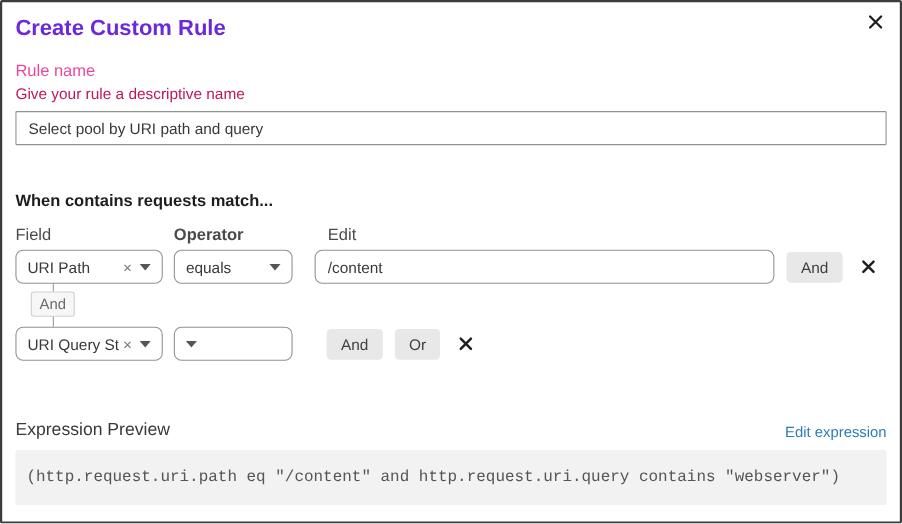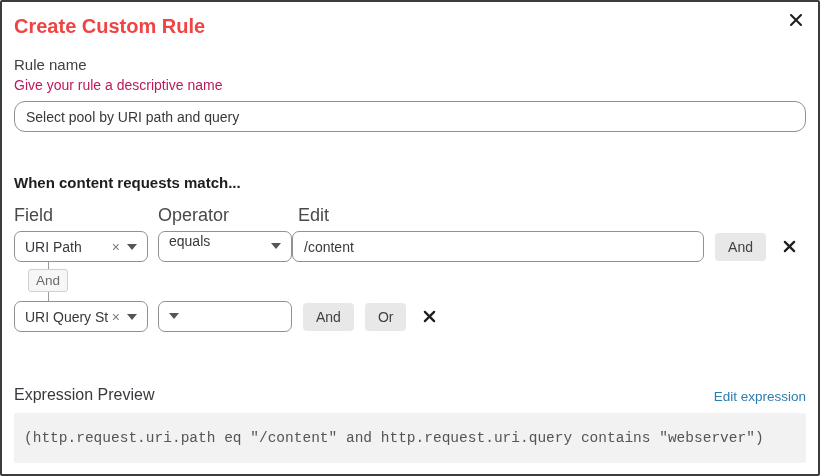--- a/index.html
+++ b/index.html
@@ -9,58 +9,58 @@
   .dialog {
     position:relative;
     width:820px; height:476px;
     background:#fff;
     border:2px solid #3c3c3c;
     border-radius:2px;
     padding:10px 12px;
     overflow:hidden;
   }
 
-  .dialog-title { font-size:20px; font-weight:700; color:#ef4444; line-height:28px; }
+  .dialog-title { font-size:20px; font-weight:700; color:#6d28d9; line-height:28px; }
 
   .close-btn {
     position:absolute; top:9px; right:13px;
     width:18px; height:18px;
     display:flex; align-items:center; justify-content:center;
     cursor:pointer; background:none; border:none;
   }
 
-  .rule-label { margin-top:16px; font-size:15px; color:#404040; }
+  .rule-label { margin-top:16px; font-size:15px; color:#ec4899; }
   .rule-help  { margin-top:4px; font-size:14px; color:#be185d; }
 
   .text-input {
     display:block; width:100%; height:31px;
     margin-top:8px;
-    border:1px solid #919191; border-radius:11px;
+    border:1px solid #919191; border-radius:1px;
     padding:0 11px;
     font-family:"Liberation Sans", sans-serif;
     font-size:14px; color:#36393d;
     background:#fff; outline:none;
   }
 
   .match-heading { margin-top:42px; font-size:15px; font-weight:700; color:#1d1d1d; }
 
-  .col-labels { display:flex; margin-top:14px; font-size:18px; color:#4a4a4a; }
+  .col-labels { display:flex; margin-top:14px; font-size:15px; color:#4a4a4a; }
   .col-labels .lbl-field    { width:144px; }
-  .col-labels .lbl-operator { width:140px; }
+  .col-labels .lbl-operator { width:140px;font-weight:bold; }
   .col-labels .lbl-value    { flex:1; }
 
   .cond-row { display:flex; align-items:center; margin-top:5px; height:31px; }
 
   .select {
     height:31px; border:1px solid #919191; border-radius:7px;
     background:#fff; display:flex; align-items:center;
-    padding:12px 10px; font-size:14px; color:#36393d; cursor:pointer;
+    padding:0 10px; font-size:14px; color:#36393d; cursor:pointer;
   }
   .select.field-select    { width:134px; margin-right:10px; }
-  .select.operator-select { width:134px; margin-right:0;align-items:flex-end; }
+  .select.operator-select { width:108px; margin-right:20px; }
   .select .sel-text { flex:1; white-space:nowrap; overflow:hidden; }
   .select .clear-x { color:#7a7a7a; font-size:14px; margin:0 7px 0 4px; }
   .caret {
     width:0; height:0; flex:none;
     border-left:5px solid transparent;
     border-right:5px solid transparent;
     border-top:6px solid #555;
   }
 
   .value-input {
@@ -118,21 +118,21 @@
   <button class="close-btn">
     <svg width="14" height="14" viewBox="0 0 14 14">
       <path d="M2 2 L12 12 M12 2 L2 12" stroke="#1f1f1f" stroke-width="2.1" stroke-linecap="round" fill="none"></path>
     </svg>
   </button>
 
   <div class="rule-label">Rule name</div>
   <div class="rule-help">Give your rule a descriptive name</div>
   <input class="text-input" type="text" value="Select pool by URI path and query" style="">
 
-  <div class="match-heading">When content requests match...</div>
+  <div class="match-heading">When contains requests match...</div>
 
   <div class="col-labels">
     <span class="lbl-field">Field</span>
     <span class="lbl-operator">Operator</span>
     <span class="lbl-value">Edit</span>
   </div>
 
   <div class="cond-row">
     <div class="select field-select">
       <span class="sel-text">URI Path</span>

